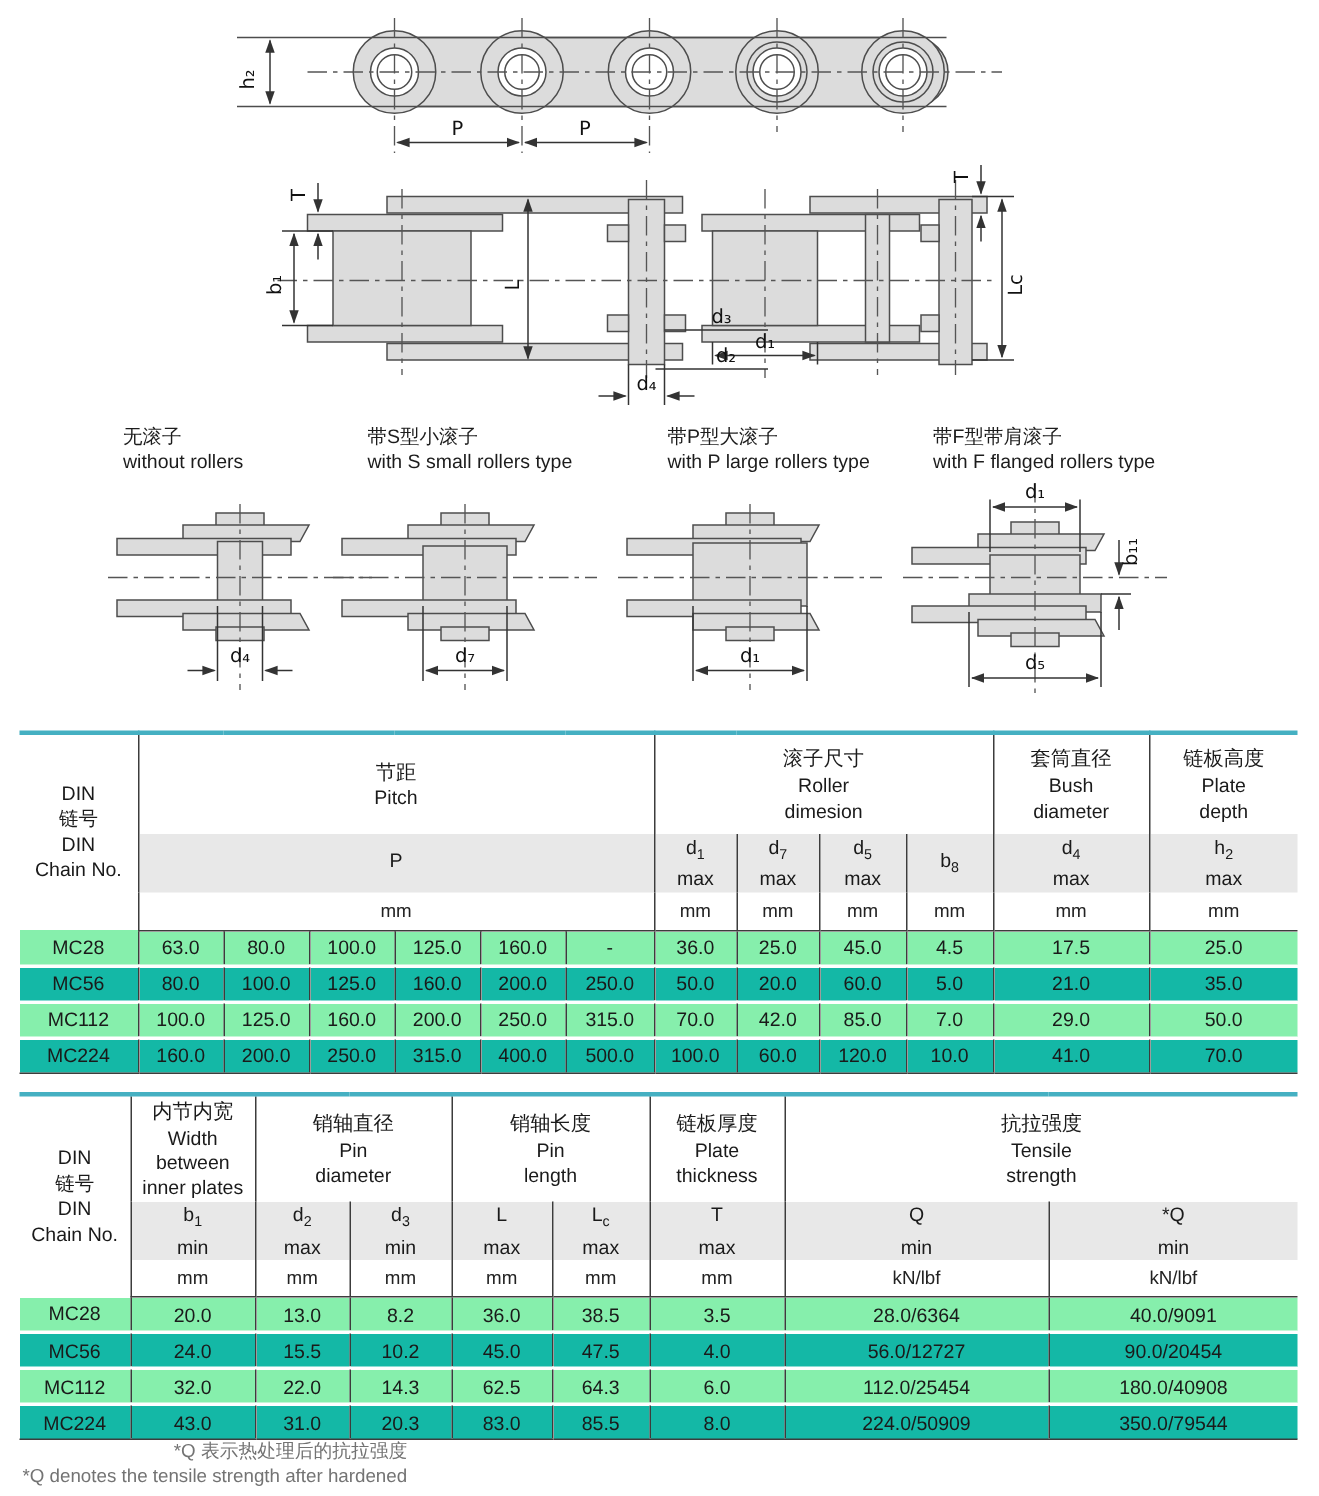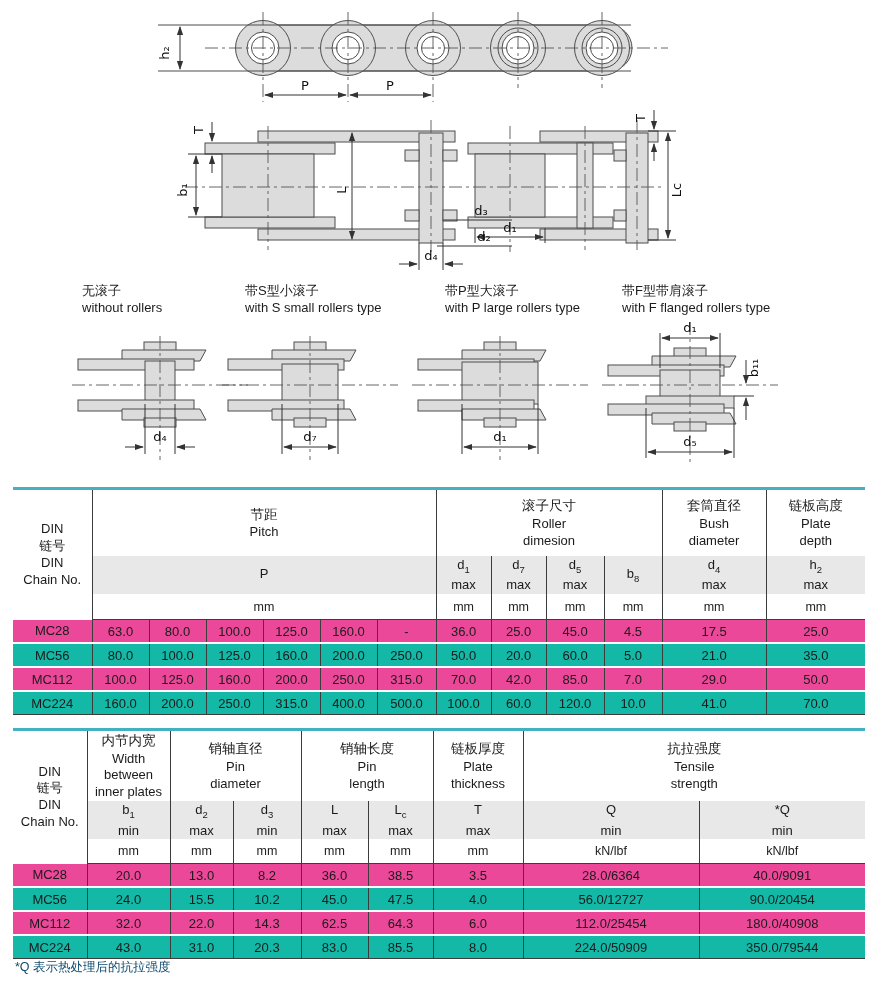--- a/index.html
+++ b/index.html
@@ -13,38 +13,38 @@
 
   
   table.spec{border-collapse:collapse;table-layout:fixed;position:absolute;left:13px;
              border-top:3px solid #45b0c2;font-size:13px;}
   table.spec td{text-align:center;vertical-align:middle;padding:0 2px;overflow:hidden;}
   td.bl{border-left:1px solid #3c3c3c;}
   tr.ghead td{background:#fff;}
   tr.band td{background:#e8e8e8;}
   tr.units td{background:#fff;border-bottom:1px solid #3c3c3c;font-size:12.5px;color:#222;}
   tr.data td{height:22px;}
-  tr.data.blue td{background:#ec4899;}
+  tr.data.blue td{background:#86efac;}
   tr.data.gray td{background:#14b8a6;}
   tr.data + tr.data td{border-top:2px solid #fff;}
   tr.data.last td{border-bottom:1px solid #3c3c3c;}
   td.din{background:#fff;white-space:pre-line;line-height:1.3;font-size:13px;}
   .grp .zh{font-size:13.5px;line-height:1.45;}
   .grp .en{font-size:13px;line-height:1.3;white-space:pre-line;}
   .sl{display:block;line-height:1.35;}
   sub{font-size:9.5px;}
   #t1{top:487px;width:852px;}
   #t2{top:728px;width:852px;}
   #t1 tr.ghead td{height:66px;}
   #t1 tr.band td{height:38px;}
   #t1 tr.units td{height:25px;}
   #t2 tr.ghead td{height:62px;}
   #t2 tr.band td{height:36px;}
   #t2 tr.units td{height:24px;}
-  #footnotes{position:absolute;left:15px;top:959px;font-size:12.5px;line-height:1.32;color:#0c4a6e;text-align:right;}
+  #footnotes{position:absolute;left:15px;top:959px;font-size:12.5px;line-height:1.32;color:#737373;text-align:right;}
 </style>
 </head>
 <body>
 
 <div id="page">
 
   <svg id="drawings" width="879" height="470" viewBox="0 0 879 470">
     <defs>
       <marker id="ar" viewBox="0 0 10 10" refX="9" refY="5" markerWidth="9" markerHeight="9" orient="auto-start-reverse" markerUnits="userSpaceOnUse">
         <path d="M0,1.5 L10,5 L0,8.5 Z" fill="#333"></path>
@@ -556,15 +556,16 @@
       <td class="bl">85.5</td>
       <td class="bl">8.0</td>
       <td class="bl">224.0/50909</td>
       <td class="bl">350.0/79544</td>
     </tr>
   </tbody>
     </table>
 
   <div id="footnotes">
     <div>*Q 表示热处理后的抗拉强度</div>
+    <div>*Q denotes the tensile strength after hardened</div>
   </div>
 
 </div>
 
 </body></html>

